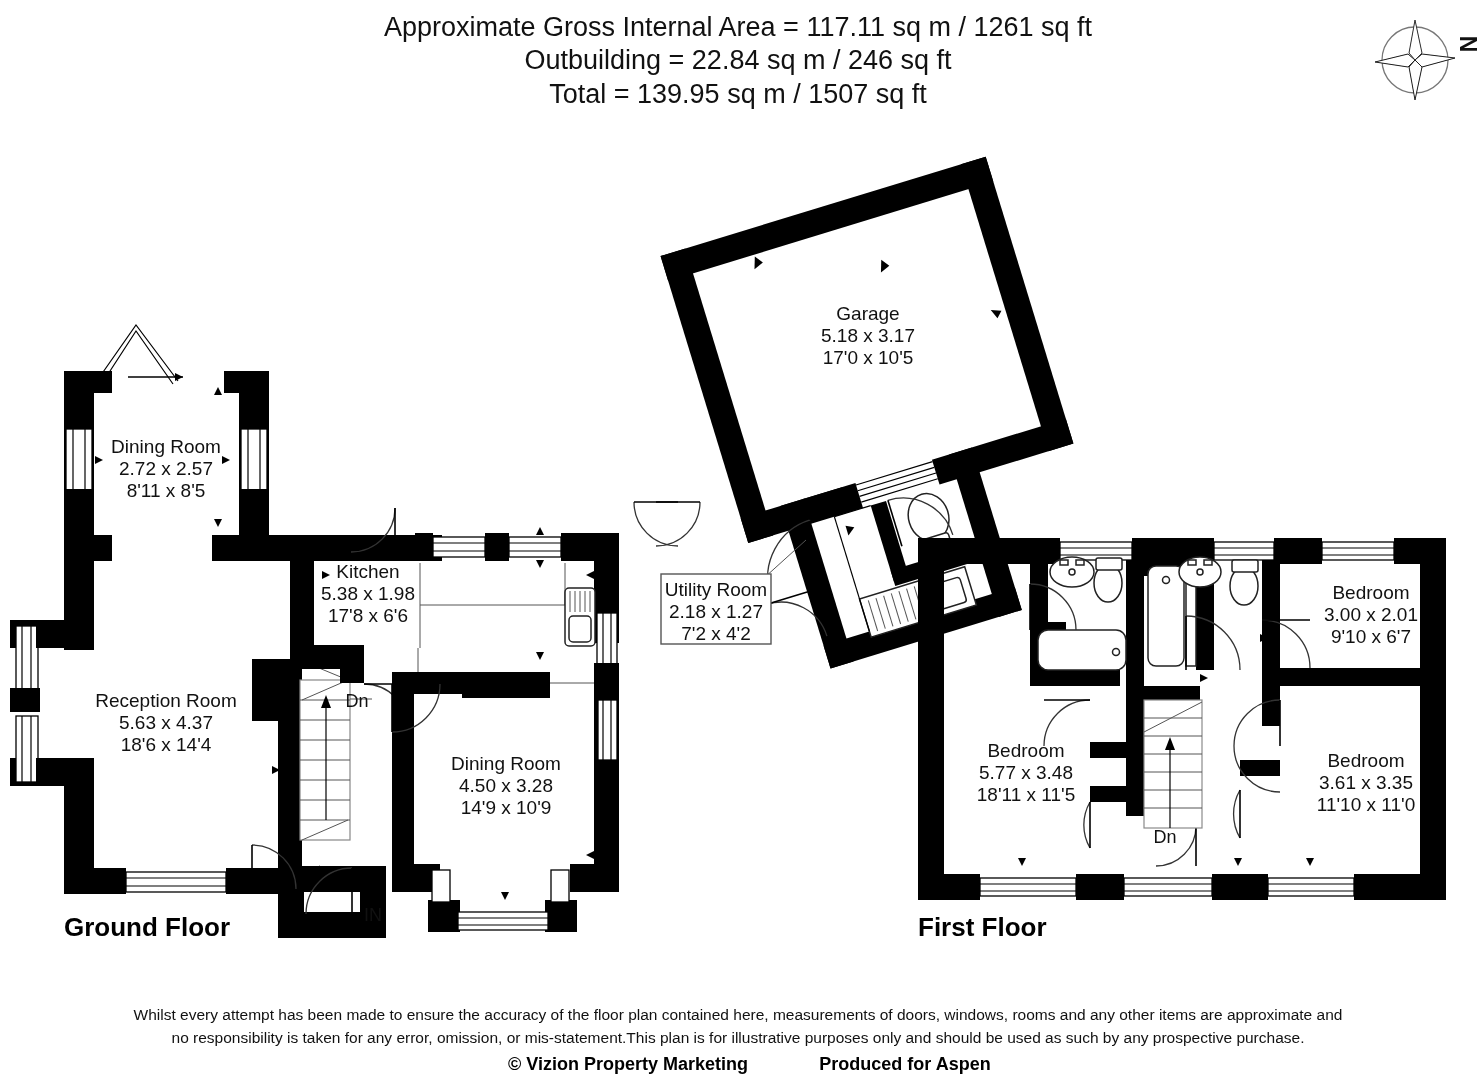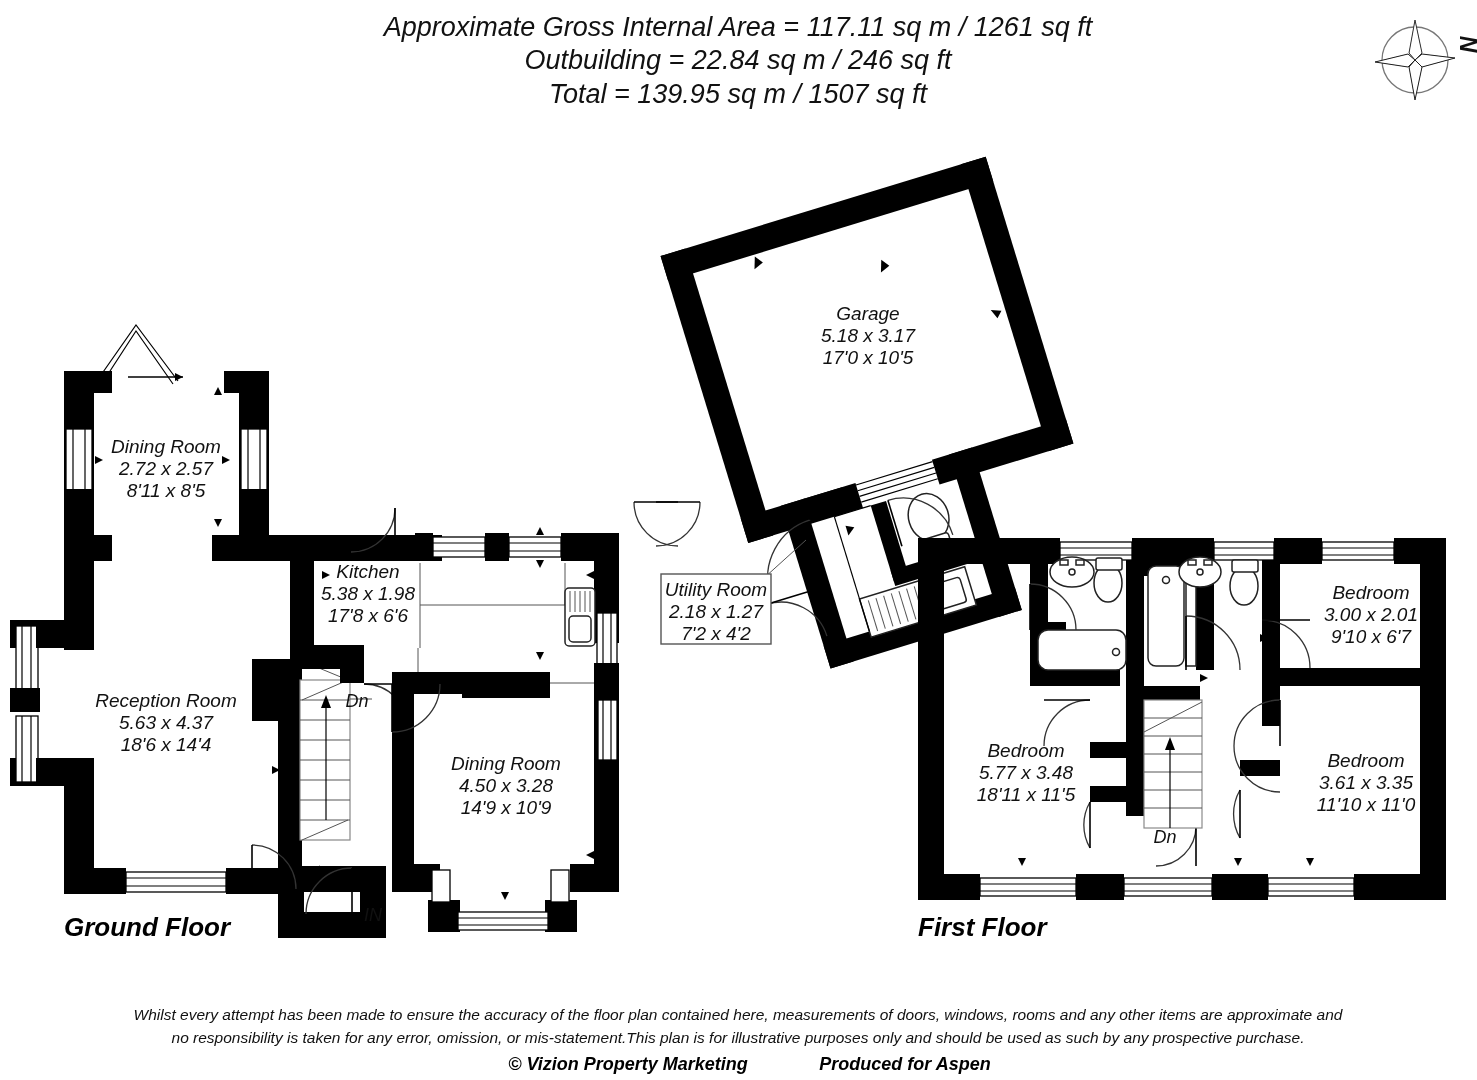--- a/index.html
+++ b/index.html
@@ -14,21 +14,20 @@
     font-family: "Liberation Sans", sans-serif;
     color: #000000;
     overflow: hidden;
     position: relative;
   }
   #plan-root {
     position: absolute;
     left: 0; top: 0;
     width: 1371px;
     height: 1080px;
-    font-style: italic;
   }
   svg#plan-svg {
     display: block;
     width: 1477px;
     height: 1080px;
     background: #ffffff;
   }
   .hdr {
     font-size: 27px;
     fill: #111111;

